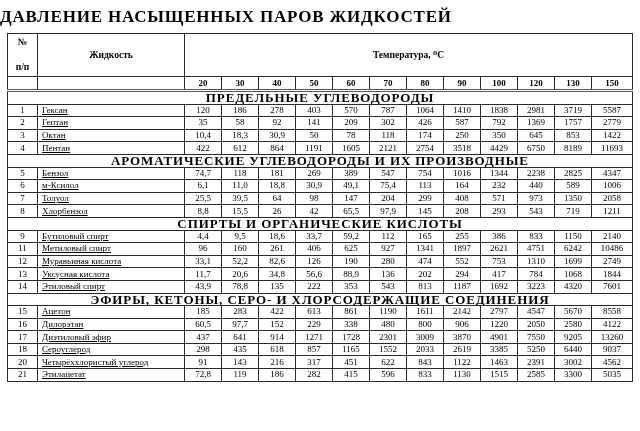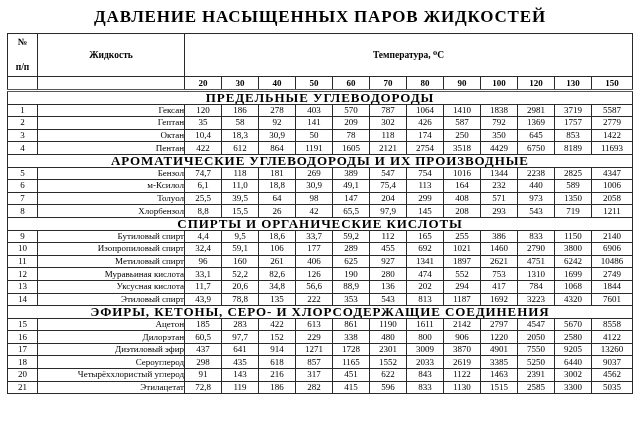--- a/index.html
+++ b/index.html
@@ -12,21 +12,20 @@
     font-family: "Liberation Serif", "DejaVu Serif", serif;
     color: #000;
   }
   .page {
     width: 640px;
     height: 431px;
     box-sizing: border-box;
     padding-top: 7px;
   }
   .title {
-    text-align: center;
     font-weight: bold;
     font-size: 17px;
     line-height: 19px;
     letter-spacing: 0.8px;
     margin-bottom: 7px;
   }
   .title .sym { font-style: italic; }
   table.vapor-table {
     border-collapse: collapse;
     table-layout: fixed;
@@ -58,22 +57,23 @@
     height: 12px;
     border-bottom: 3px double #555;
   }
   tbody td { height: 11.6px; }
   td.section-header {
     font-weight: bold;
     font-size: 13px;
     letter-spacing: 0.9px;
   }
   td.c-liquid {
-    text-align: right;
+    text-align: left;
     padding-left: 4px;
+    text-decoration: underline;
   }
 </style>
 </head>
 <body>
 
 <div class="page">
 
   <div class="title">
     <div>ДАВЛЕНИЕ НАСЫЩЕННЫХ ПАРОВ ЖИДКОСТЕЙ</div>
   </div>
@@ -271,36 +271,20 @@
           <td class="c-val">59,2</td>
           <td class="c-val">112</td>
           <td class="c-val">165</td>
           <td class="c-val">255</td>
           <td class="c-val">386</td>
           <td class="c-val">833</td>
           <td class="c-val">1150</td>
           <td class="c-val">2140</td>
         </tr>
         <tr>
-          <td class="c-num">10</td>
-          <td class="c-liquid">Изопропиловый спирт</td>
-          <td class="c-val">32,4</td>
-          <td class="c-val">59,1</td>
-          <td class="c-val">106</td>
-          <td class="c-val">177</td>
-          <td class="c-val">289</td>
-          <td class="c-val">455</td>
-          <td class="c-val">692</td>
-          <td class="c-val">1021</td>
-          <td class="c-val">1460</td>
-          <td class="c-val">2790</td>
-          <td class="c-val">3800</td>
-          <td class="c-val">6906</td>
-        </tr>
-        <tr>
           <td class="c-num">11</td>
           <td class="c-liquid">Метиловый спирт</td>
           <td class="c-val">96</td>
           <td class="c-val">160</td>
           <td class="c-val">261</td>
           <td class="c-val">406</td>
           <td class="c-val">625</td>
           <td class="c-val">927</td>
           <td class="c-val">1341</td>
           <td class="c-val">1897</td>

